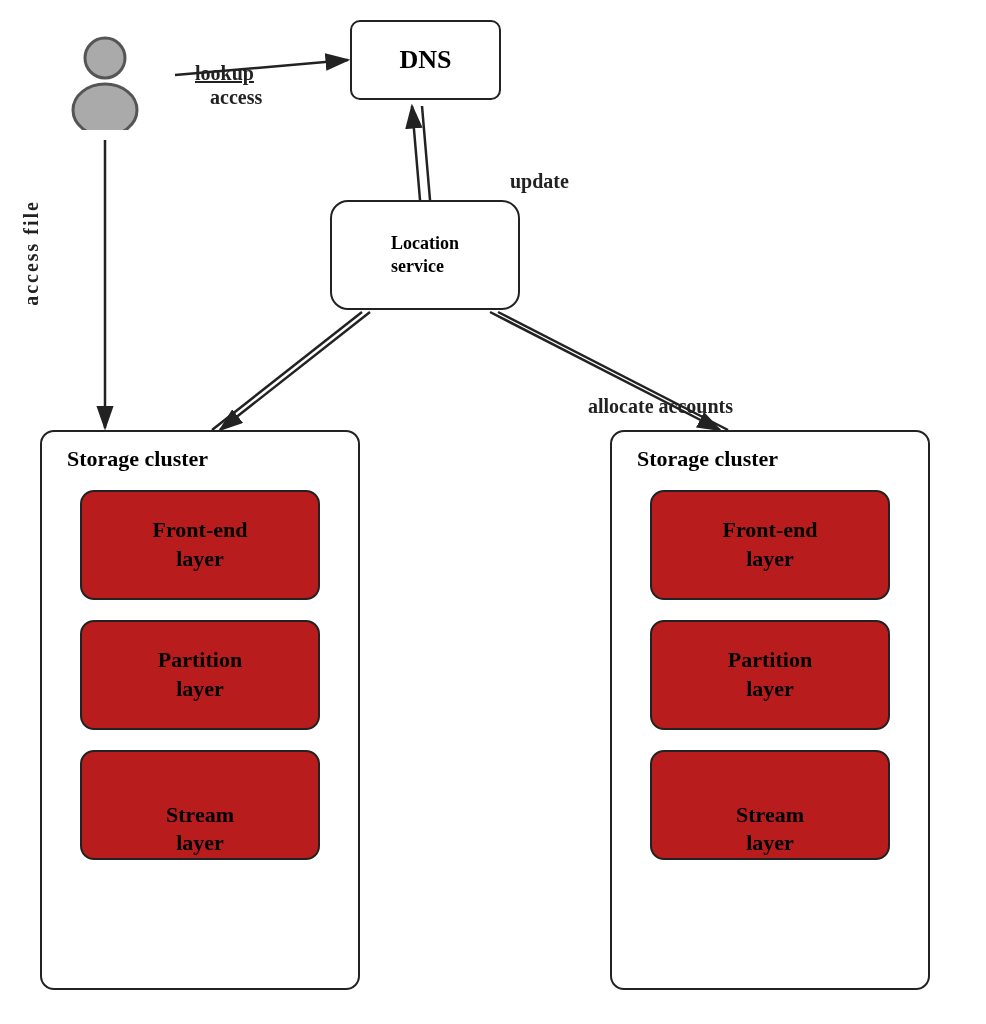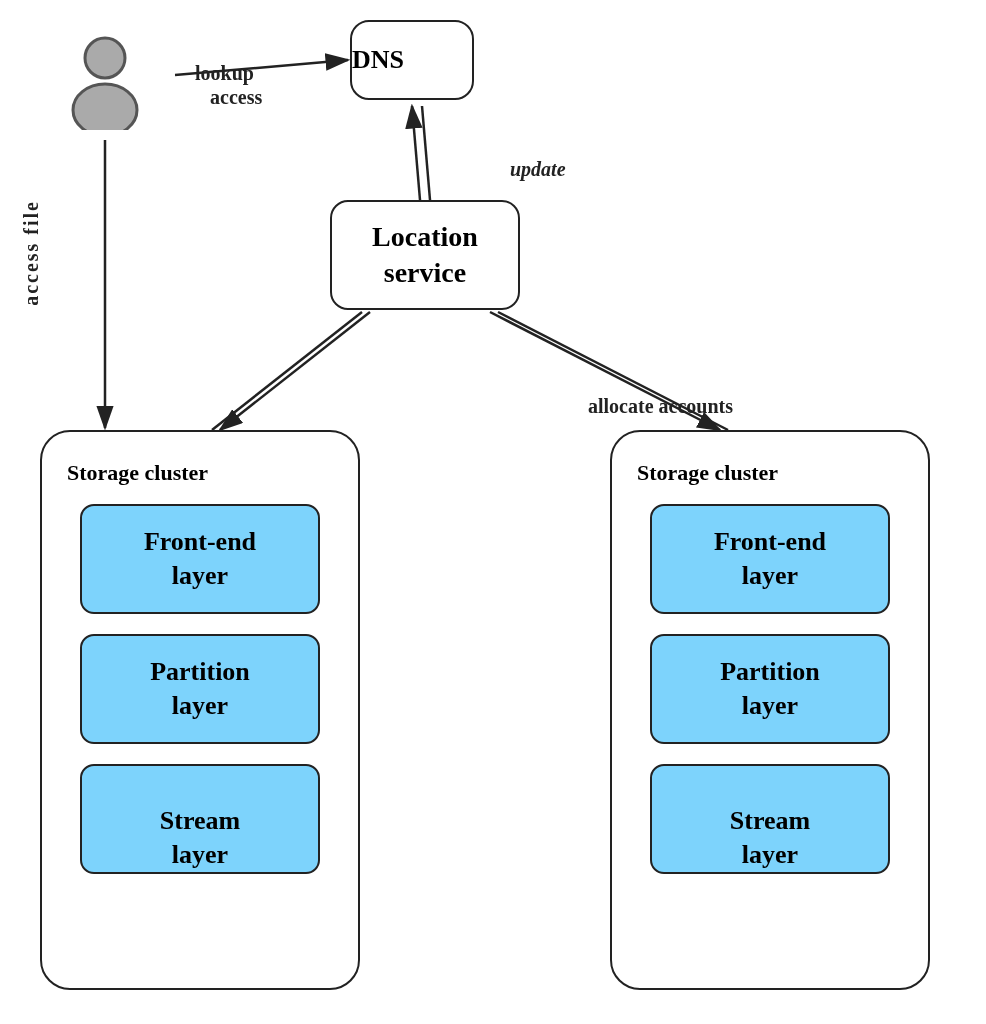--- a/index.html
+++ b/index.html
@@ -37,57 +37,57 @@
       left: 60px;
       width: 90px;
       height: 100px;
     }
 
     
     .dns-box {
       position: absolute;
       top: 20px;
       left: 350px;
-      width: 124px;
+      width: 151px;
       height: 80px;
       border: 2.5px solid #222;
-      border-radius: 19px;
+      border-radius: 10px;
       display: flex;
       align-items: center;
+      justify-content: center;
       background: #fff;
       font-size: 26px;
       font-weight: bold;
     }
 
     
     .location-box {
       position: absolute;
       top: 200px;
       left: 330px;
       width: 190px;
       height: 110px;
       border: 2.5px solid #222;
       border-radius: 18px;
       display: flex;
       align-items: center;
       justify-content: center;
       background: #fff;
-      font-size: 28px;
-      font-weight: bold;
-      text-align: center;
+      font-size: 18px;
+      font-weight: bold;
       line-height: 1.3;
     }
 
     
     .storage-cluster {
       position: absolute;
       border: 2.5px solid #222;
-      border-radius: 30px;
-      background: #fff;
-      padding: 22px 20px 20px 20px;
+      border-radius: 14px;
+      background: #fff;
+      padding: 8px 20px 20px 20px;
     }
 
     .storage-cluster-left {
       top: 430px;
       left: 40px;
       width: 320px;
       height: 560px;
     }
 
     .storage-cluster-right {
@@ -103,25 +103,25 @@
       margin-bottom: 18px;
       margin-top: 6px;
       text-align: left;
       padding-left: 5px;
     }
 
     
     .layer-box {
       border: 2.5px solid #222;
       border-radius: 14px;
-      background: #7dd3fc;
+      background: #b91c1c;
       display: flex;
       align-items: center;
       justify-content: center;
-      font-size: 26px;
+      font-size: 22px;
       font-weight: bold;
       text-align: center;
       line-height: 1.3;
       margin-bottom: 20px;
       height: 110px;
       width: 240px;
       margin-left: auto;
       margin-right: auto;
     }
 
@@ -135,31 +135,31 @@
       position: absolute;
       font-size: 20px;
       font-weight: bold;
       color: #222;
       font-family: 'Comic Sans MS', 'Chalkboard SE', cursive;
     }
 
     .label-lookup {
       top: 62px;
       left: 195px;
+      text-decoration: underline;
     }
 
     .label-account {
       top: 86px;
       left: 210px;
     }
 
     .label-update {
-      top: 158px;
+      top: 170px;
       left: 510px;
-      font-style: italic;
     }
 
     .label-access {
       top: 200px;
       left: 20px;
       writing-mode: vertical-rl;
       transform: rotate(180deg);
       letter-spacing: 2px;
     }
 

